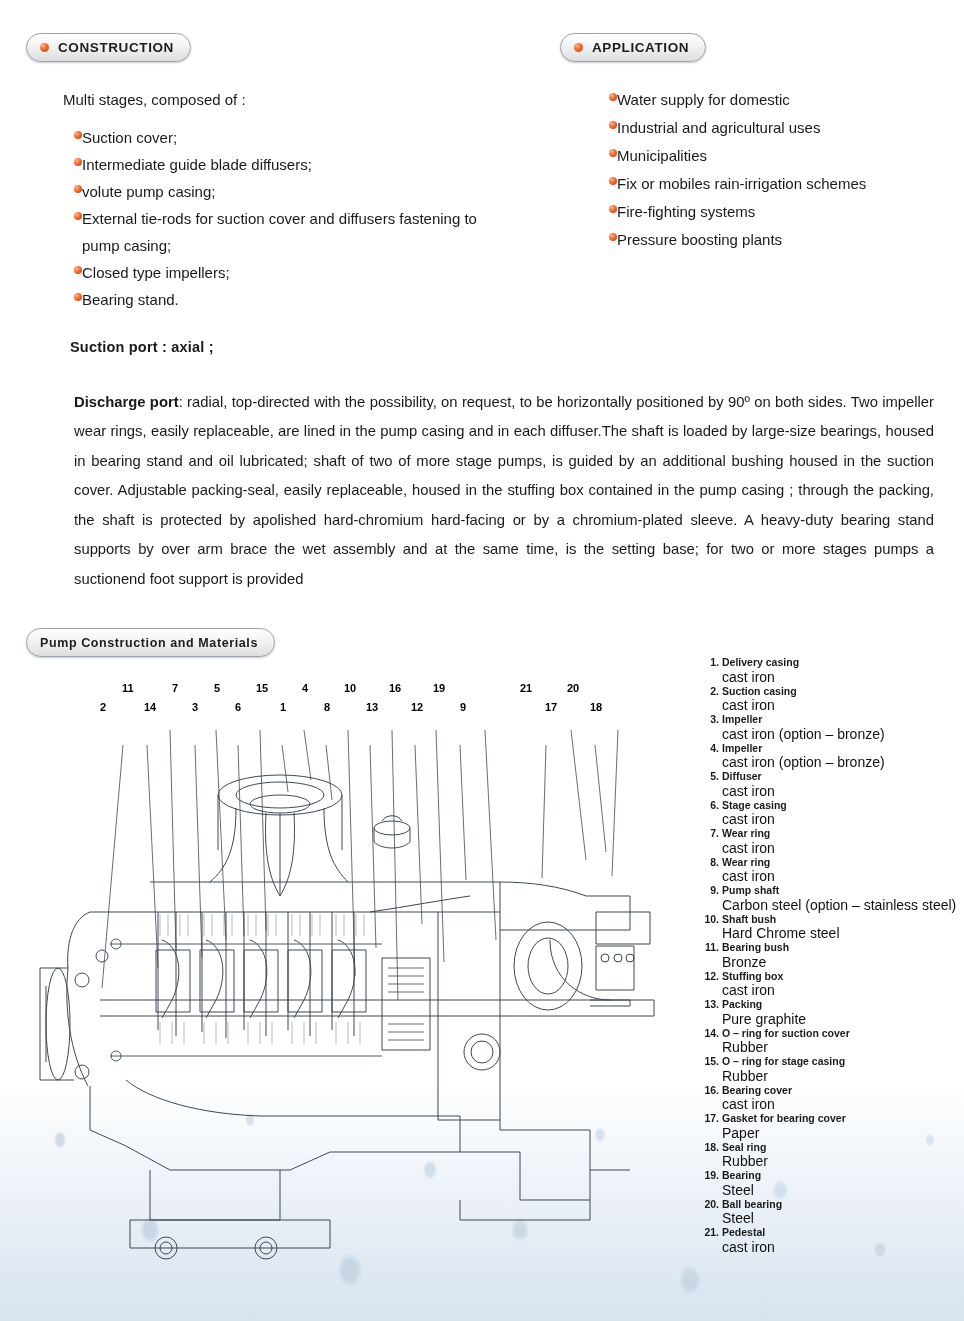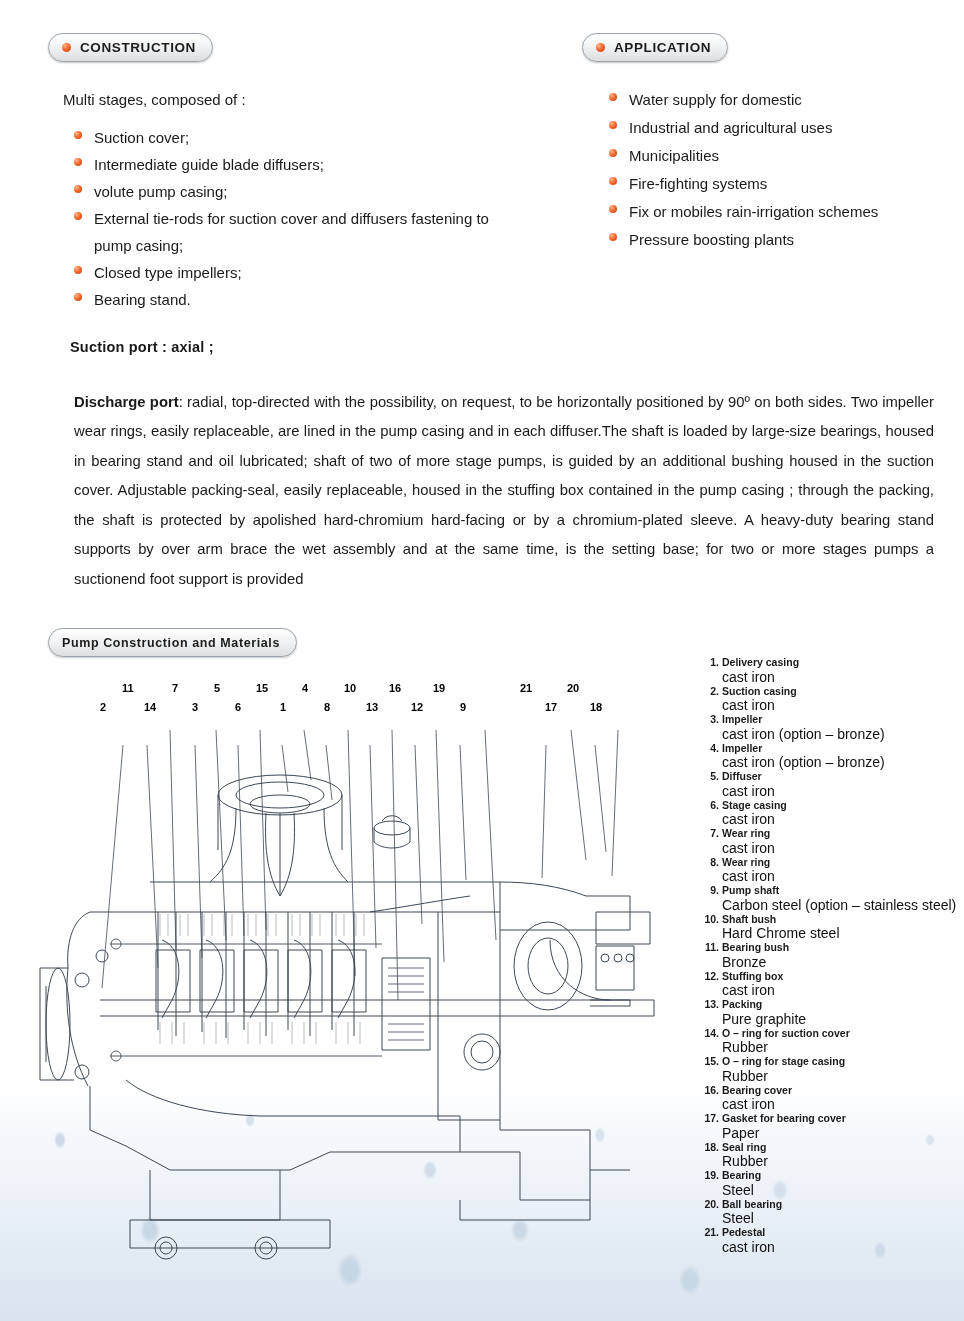--- a/index.html
+++ b/index.html
@@ -33,21 +33,20 @@
   }
   
   .pill {
     position:absolute;
     display:flex; align-items:center; gap:9px;
     height:29px; padding:0 16px 0 13px;
     border:1px solid #9aa3ab;
     border-radius:15px;
     background: linear-gradient(180deg,#ffffff 0%, #f2f3f4 45%, #dcdee0 100%);
     box-shadow: 0 1px 2px rgba(0,0,0,.22);
-    margin-left: 22px;
   }
   .pill .txt {
     font-size:13.5px; font-weight:bold; letter-spacing:.6px; color:#1d1d1d;
   }
   .dot {
     width:9px; height:9px; border-radius:50%;
     background: radial-gradient(circle at 32% 30%, #ffb48a 0%, #f4672a 45%, #c93c0c 100%);
     flex: 0 0 auto;
   }
   .bdot {
@@ -55,21 +54,21 @@
     background: radial-gradient(circle at 32% 30%, #ffb48a 0%, #f4672a 48%, #c4380a 100%);
     flex:0 0 auto; margin-top:7px;
   }
   
   #construction-pill { left:26px; top:33px; }
   #application-pill { left:560px; top:33px; }
 
   .intro { position:absolute; left:63px; top:86px; width:470px; font-size:15px; line-height:28px; }
 
   ul.bul { list-style:none; margin:0; padding:0; }
-  ul.bul li { display:flex; gap:12px; align-items:flex-start; font-size:15px; line-height:27px; }
+  ul.bul li { display:flex; align-items:flex-start; font-size:15px; line-height:27px; }
   ul.bul li .li-txt { flex:1; }
 
   #construction-list { position:absolute; left:74px; top:124px; width:430px; }
   #application-list { position:absolute; left:609px; top:86px; width:345px; }
   #application-list li { line-height:28px; }
   #application-list li .li-txt { white-space:nowrap; }
 
   .suction-line { position:absolute; left:70px; top:339px; font-size:14.5px; font-weight:bold; letter-spacing:.2px; }
 
   .discharge {
@@ -158,25 +157,25 @@
   <li>
     <span class="bdot"></span>
     <span class="li-txt">Industrial and agricultural uses</span>
   </li>
   <li>
     <span class="bdot"></span>
     <span class="li-txt">Municipalities</span>
   </li>
   <li>
     <span class="bdot"></span>
+    <span class="li-txt">Fix or mobiles rain-irrigation schemes</span>
+  </li>
+  <li>
+    <span class="bdot"></span>
     <span class="li-txt">Fire-fighting systems</span>
-  </li>
-  <li>
-    <span class="bdot"></span>
-    <span class="li-txt">Fix or mobiles rain-irrigation schemes</span>
   </li>
   <li>
     <span class="bdot"></span>
     <span class="li-txt">Pressure boosting plants</span>
   </li>
 </ul>
 
 <div class="pill" id="materials-pill">
   <span class="txt">Pump Construction and Materials</span>
 </div>

